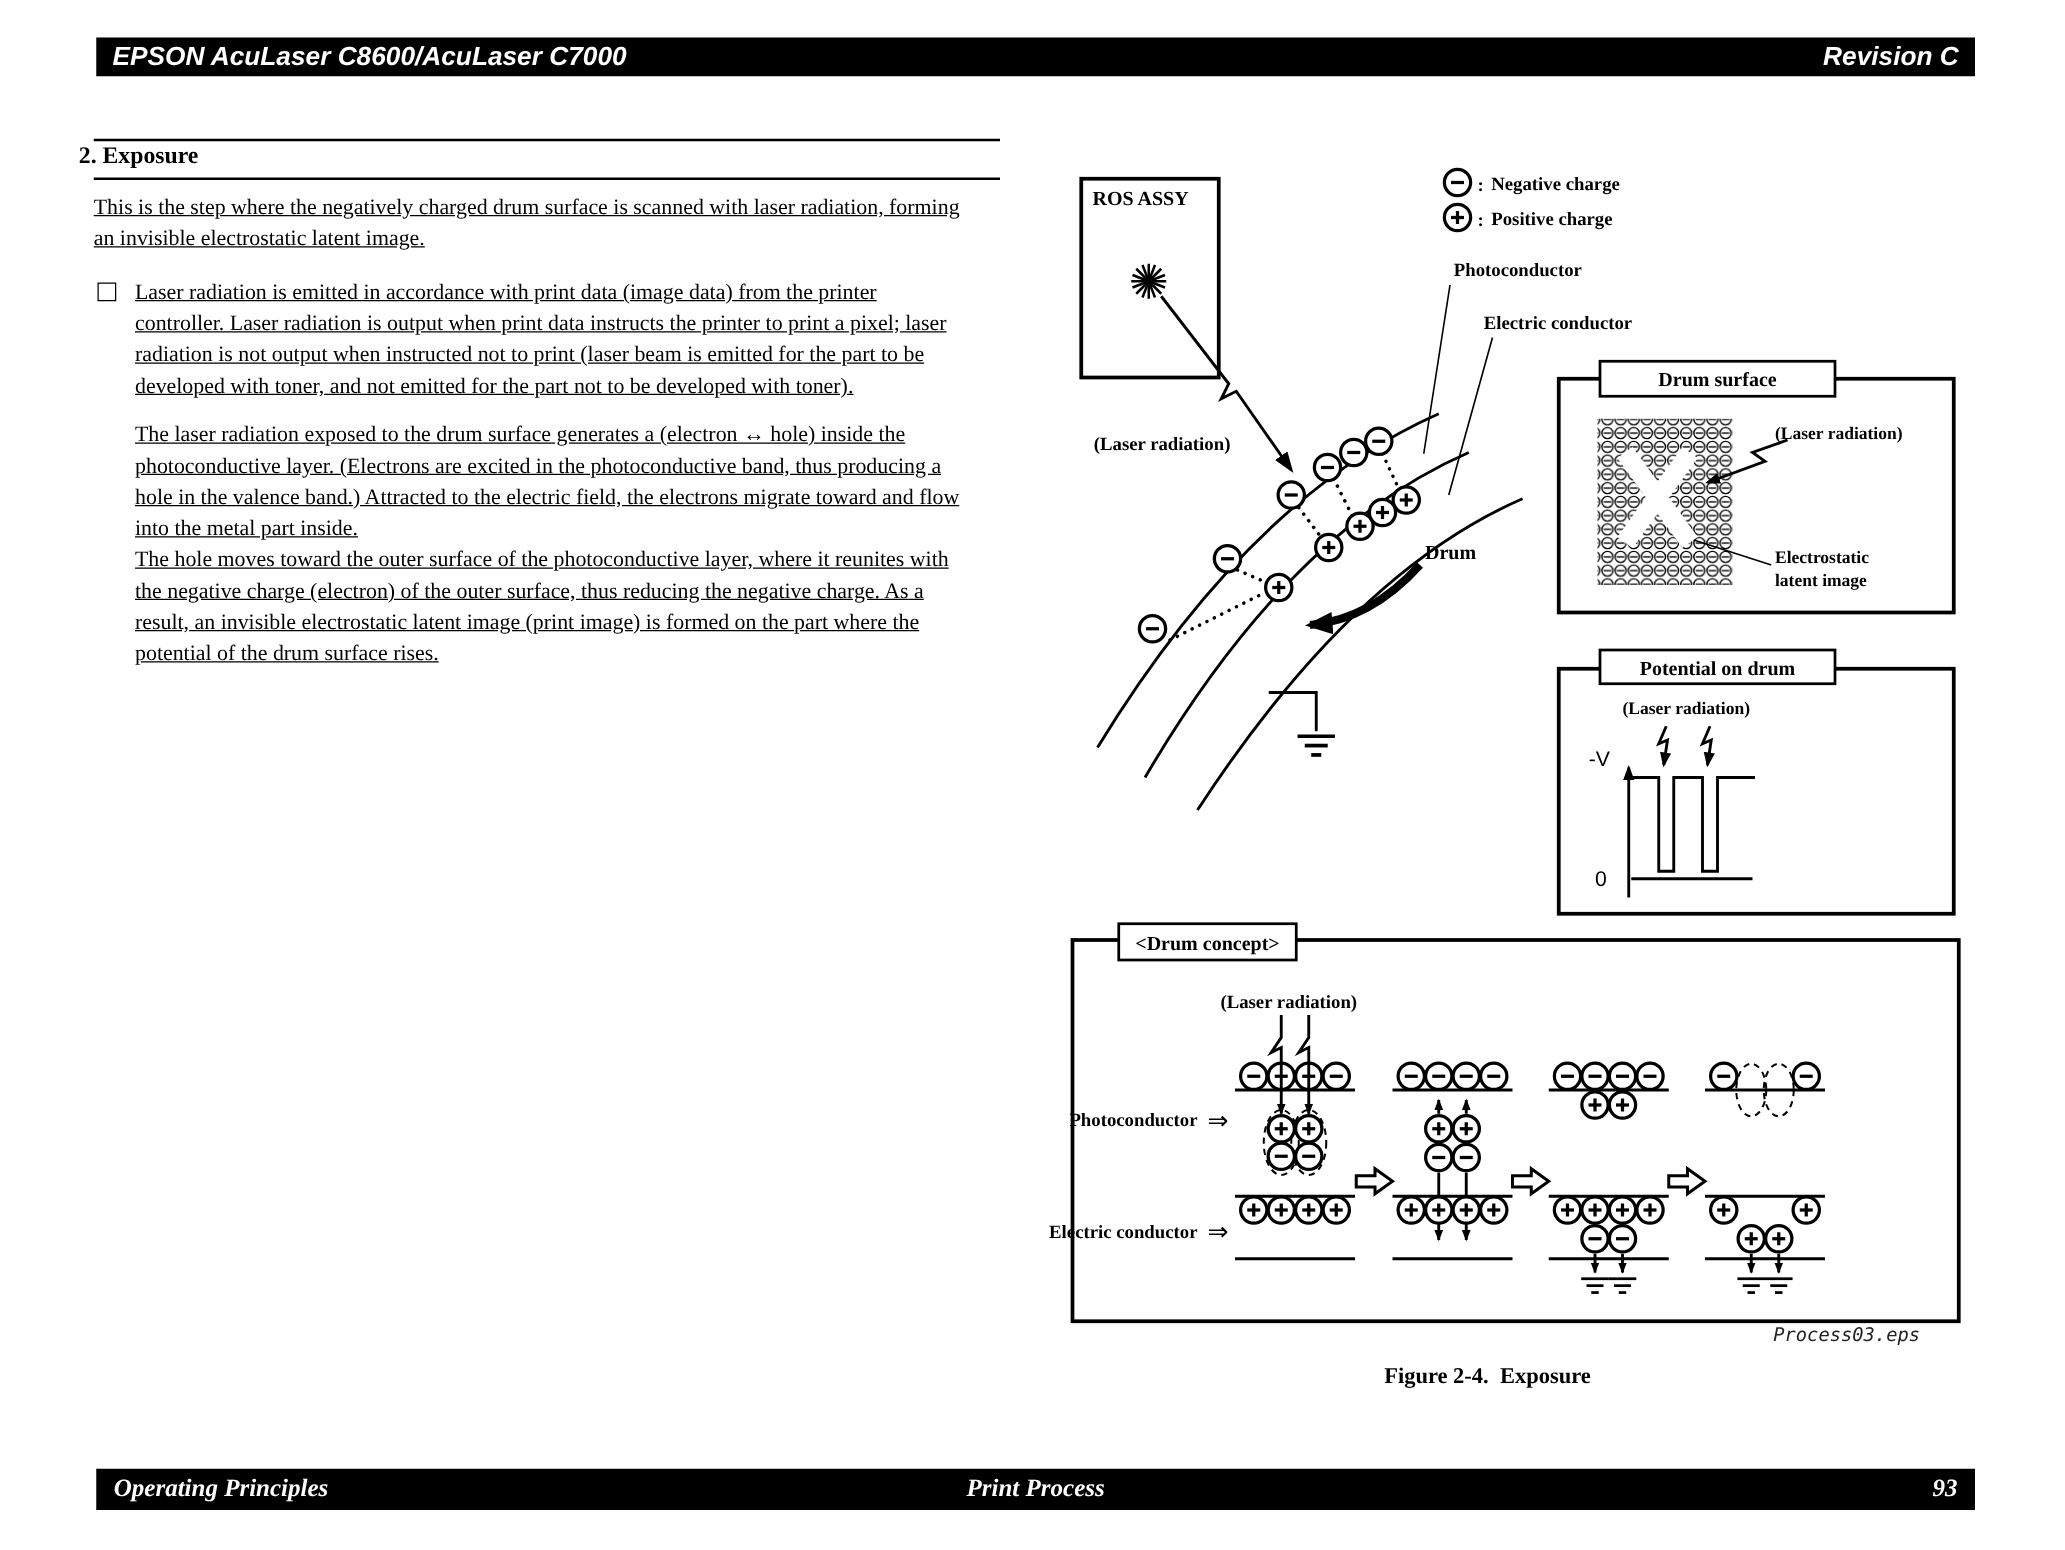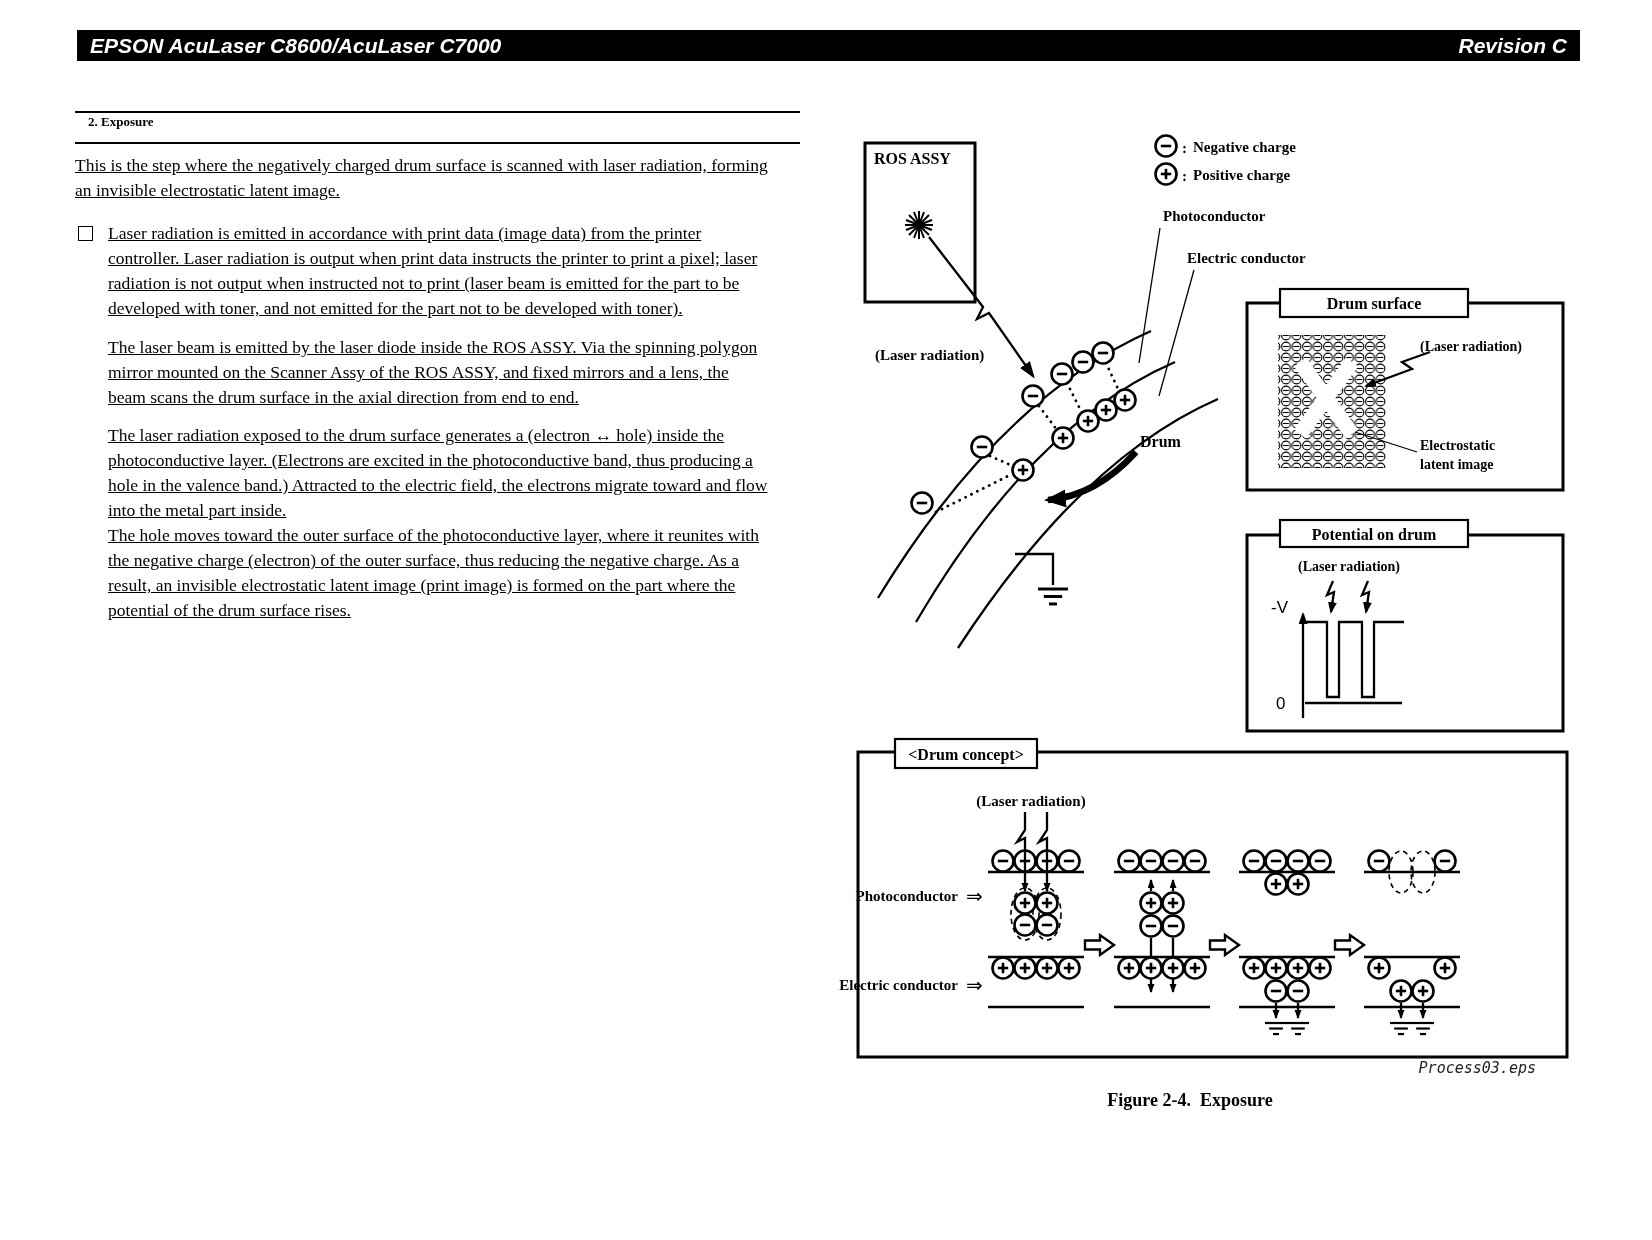--- a/index.html
+++ b/index.html
@@ -12,21 +12,21 @@
   .hbar .lt{position:absolute;left:13px;}
   .hbar .rt{position:absolute;right:13px;margin-left:44px;}
   .fbar{position:absolute;left:77px;top:1175px;width:1503px;height:33px;background:#000;color:#fff;
         font-family:"Liberation Serif",serif;font-weight:bold;font-style:italic;font-size:20px;}
   .fbar span{position:absolute;top:5px;}
   .fbar .lt{left:14px;}
   .fbar .ct{left:50%;transform:translateX(-50%);}
   .fbar .rt{right:14px;}
   
   .rule{position:absolute;background:#000;height:2px;}
-  .sec-head{position:absolute;left:88px;top:114px;font-size:13px;font-weight:bold;}
+  .sec-head{position:absolute;left:63px;top:114px;font-size:19px;font-weight:bold;}
   
   .bodycol{position:absolute;left:75px;top:153px;width:695px;font-size:17.5px;line-height:25px;}
   .bodycol p{margin:0;text-decoration:underline;}
   .intro{margin-bottom:18px !important;}
   .bullet{display:flex;margin-bottom:14px;}
   .cbox{flex:none;width:13px;height:13px;border:1.7px solid #000;margin:5px 15px 0 3px;}
   .sub{margin-left:33px !important;margin-bottom:13px !important;}
   .sub2{margin-left:33px !important;}
   
   .caption{position:absolute;left:1040px;top:1090px;width:300px;text-align:center;
@@ -299,22 +299,26 @@
   <div class="rule" style="left:75px;top:111px;width:725px;"></div>
   <div class="sec-head">2. Exposure</div>
   <div class="rule" style="left:75px;top:142px;width:725px;"></div>
 
   <div class="bodycol">
     <p class="intro">This is the step where the negatively charged drum surface is scanned with laser radiation, forming an invisible electrostatic latent image.</p>
     <div class="bullet">
       <span class="cbox"></span>
       <p>Laser radiation is emitted in accordance with print data (image data) from the printer controller. Laser radiation is output when print data instructs the printer to print a pixel; laser radiation is not output when instructed not to print (laser beam is emitted for the part to be developed with toner, and not emitted for the part not to be developed with toner).</p>
     </div>
-    <p class="sub">The laser beam is emitted by the laser diode inside the ROS ASSY. Via the spinning polygon mirror mounted on the Scanner Assy of the ROS ASSY, and fixed mirrors and a lens, the beam scans the drum surface in the axial direction from end to end.</p>
     <p class="sub2">The laser radiation exposed to the drum surface generates a (electron ↔ hole) inside the photoconductive layer. (Electrons are excited in the photoconductive band, thus producing a hole in the valence band.) Attracted to the electric field, the electrons migrate toward and flow into the metal part inside.</p>
     <p class="sub2">The hole moves toward the outer surface of the photoconductive layer, where it reunites with the negative charge (electron) of the outer surface, thus reducing the negative charge. As a result, an invisible electrostatic latent image (print image) is formed on the part where the potential of the drum surface rises.</p>
   </div>
 
   <div class="eps">Process03.eps</div>
   <div class="caption">Figure 2-4.  Exposure</div>
 
+  <div class="fbar">
+    <span class="lt">Operating Principles</span>
+    <span class="ct">Print Process</span>
+    <span class="rt">93</span>
+  </div>
 
 </div>
 
 </body></html>

